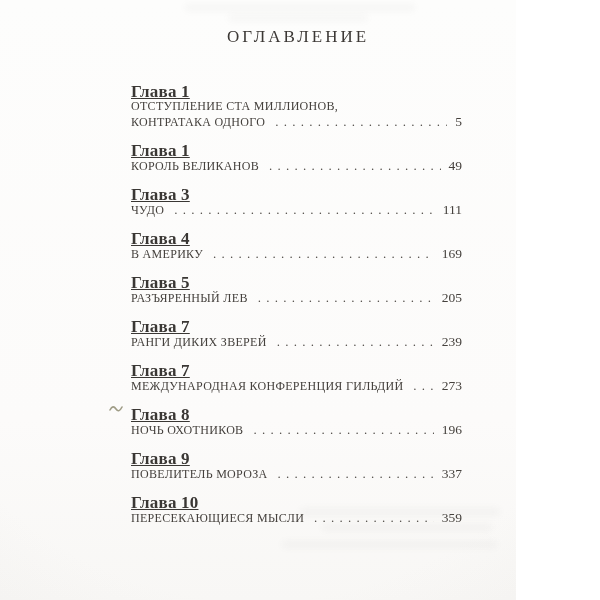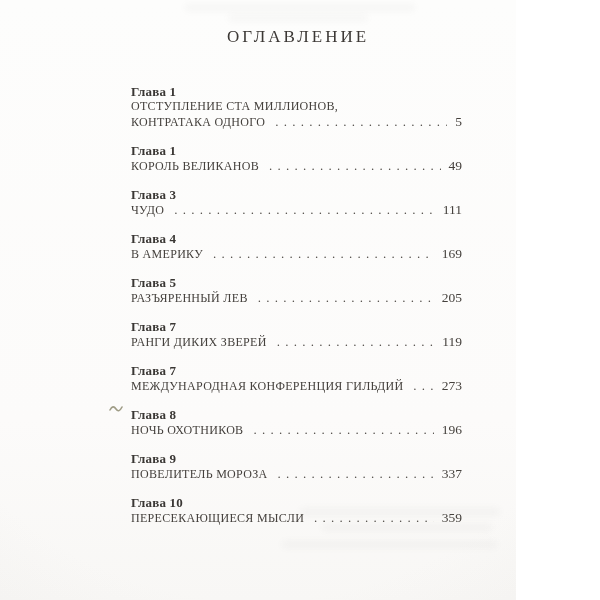--- a/index.html
+++ b/index.html
@@ -44,24 +44,25 @@
     color: #3c3835;
   }
   .entries {
     margin-top: 37px;
   }
   .entry {
     margin-bottom: 13px;
   }
   .label {
     font-weight: 700;
-    font-size: 13px;
+    font-size: 17px;
     line-height: 15px;
     color: #3a3734;
     letter-spacing: 0.2px;
+    text-decoration: underline;
   }
   .tline {
     font-size: 12px;
     line-height: 15px;
     color: #45413d;
     letter-spacing: 0.3px;
     white-space: nowrap;
   }
   .row {
     display: flex;
@@ -149,21 +150,21 @@
             <span class="tline">РАЗЪЯРЕННЫЙ ЛЕВ</span>
             <span class="dots">. . . . . . . . . . . . . . . . . . . . . . . . . . . . . . . . . . . . . . . . . . . . . . . . . . . . . . . . . . . . . . . . . . . . . . </span>
             <span class="pnum">205</span>
           </div>
         </div>
         <div class="entry">
           <div class="label">Глава 7</div>
           <div class="row">
             <span class="tline">РАНГИ ДИКИХ ЗВЕРЕЙ</span>
             <span class="dots">. . . . . . . . . . . . . . . . . . . . . . . . . . . . . . . . . . . . . . . . . . . . . . . . . . . . . . . . . . . . . . . . . . . . . . </span>
-            <span class="pnum">119</span>
+            <span class="pnum">239</span>
           </div>
         </div>
         <div class="entry">
           <div class="label">Глава 7</div>
           <div class="row">
             <span class="tline">МЕЖДУНАРОДНАЯ КОНФЕРЕНЦИЯ ГИЛЬДИЙ</span>
             <span class="dots">. . . . . . . . . . . . . . . . . . . . . . . . . . . . . . . . . . . . . . . . . . . . . . . . . . . . . . . . . . . . . . . . . . . . . . </span>
             <span class="pnum">273</span>
           </div>
         </div>

